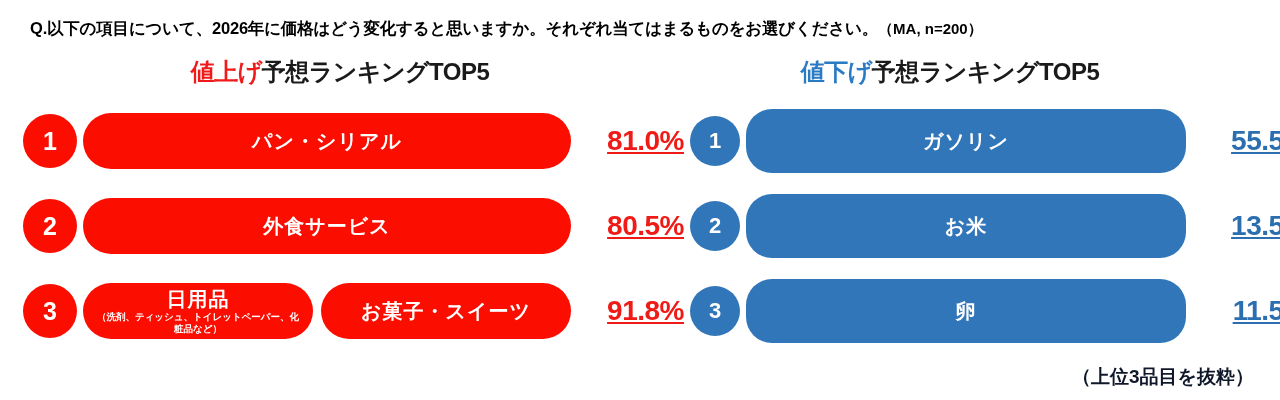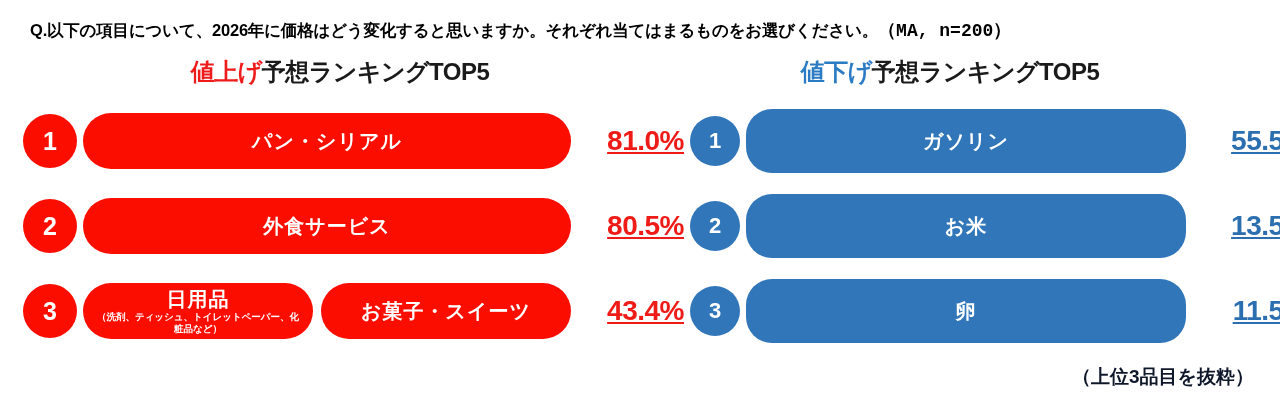--- a/index.html
+++ b/index.html
@@ -21,23 +21,22 @@
     position: absolute;
     left: 30px;
     top: 18px;
     font-size: 16.5px;
     font-weight: bold;
     letter-spacing: -0.2px;
     white-space: nowrap;
     color: #000000;
   }
   .question .qn {
-    font-size: 18px;
+    font-size: 15px;
     letter-spacing: 0px;
-    font-family: Liberation Mono, monospace;
   }
 
   
   .columns {
     position: absolute;
     left: 0;
     top: 60px;
     width: 1280px;
     height: 340px;
   }
@@ -207,21 +206,21 @@
         <div class="rank-badge">3</div>
         <div class="bars">
           <div class="bar bar-split-b">
             <span class="bar-label">日用品</span>
             <span class="bar-sub">（洗剤、ティッシュ、トイレットペーパー、化粧品など）</span>
           </div>
           <div class="bar bar-split-a">
             <span class="bar-label">お菓子・スイーツ</span>
           </div>
         </div>
-        <div class="pct">43.4%</div>
+        <div class="pct">91.8%</div>
       </div>
 
     </div>
   </div>
 
   <div class="col col-right theme-down">
     <div class="col-title">
       <span class="hl-down">値下げ</span><span>予想ランキングTOP5</span>
     </div>
 

